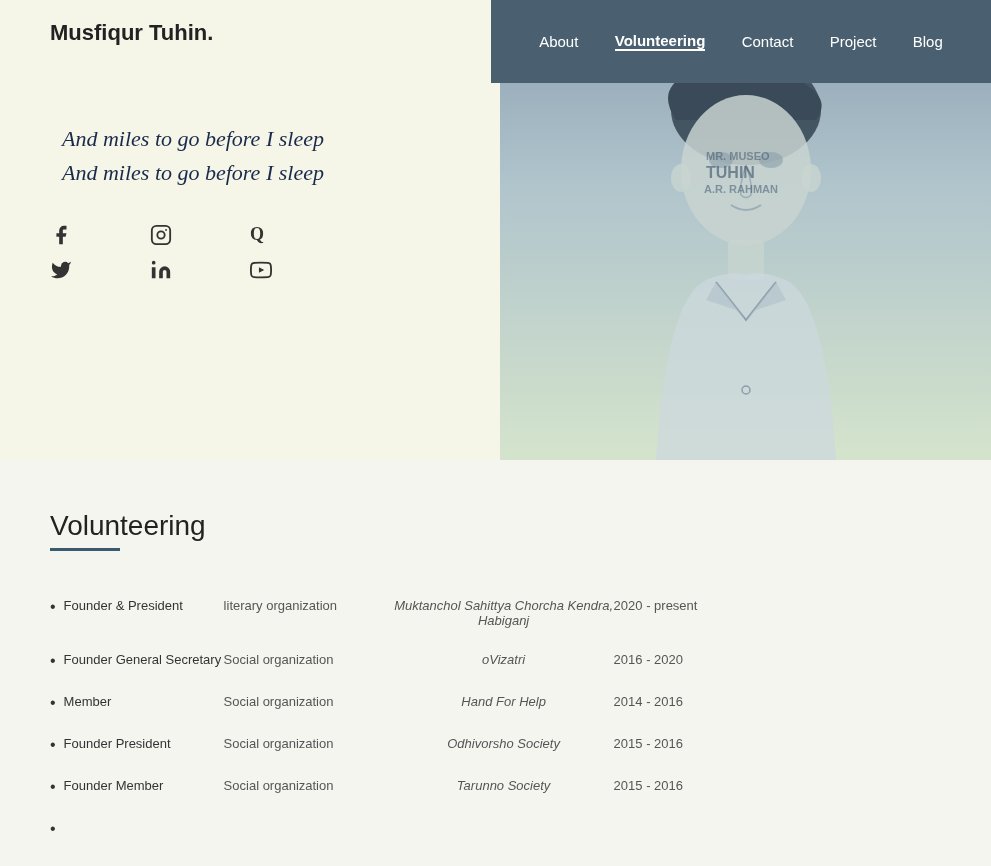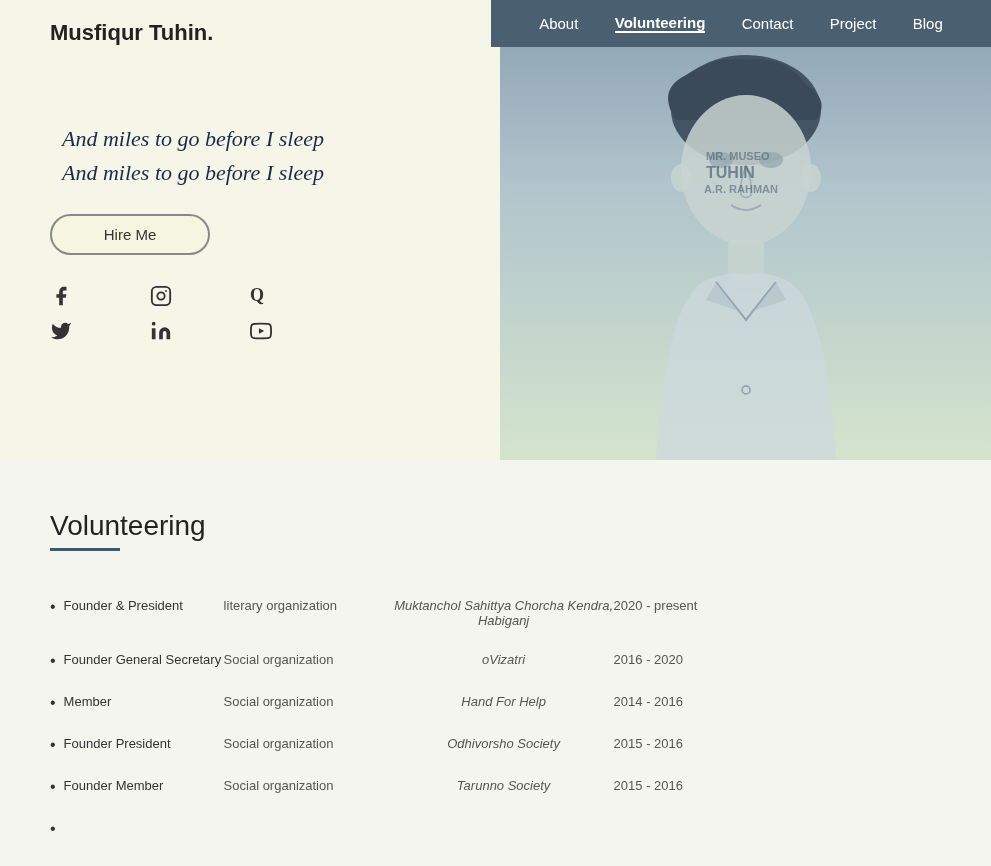--- a/index.html
+++ b/index.html
@@ -7,21 +7,21 @@
 
     
     nav {
       position: fixed;
       top: 0; right: 0;
       width: 500px;
       background: #4a6070;
       display: flex;
       align-items: center;
       justify-content: space-around;
-      padding: 14px 30px;
+      padding: 32px 30px;
       z-index: 100;
     }
     nav a {
       color: #fff;
       text-decoration: none;
       font-size: 15px;
       font-family: Arial, sans-serif;
       cursor: pointer;
     }
     nav a.active { font-weight: bold; border-bottom: 2px solid #fff; }
@@ -142,21 +142,20 @@
   <a>Contact</a>
   <a>Project</a>
   <a>Blog</a>
 </nav>
 
 <div class="hero">
   <div class="hero-left">
     <div class="hero-title">Musfiqur Tuhin.</div>
     <div class="hero-tagline">And miles to go before I sleep</div>
     <div class="hero-tagline">And miles to go before I sleep</div>
-    <button class="hire-btn">Hire Me</button>
     <div class="social-icons">
       <span class="social-icon">
         <svg width="22" height="22" viewBox="0 0 24 24" fill="#333">
             <path d="M18 2h-3a5 5 0 0 0-5 5v3H7v4h3v8h4v-8h3l1-4h-4V7a1 1 0 0 1 1-1h3z"></path>
           </svg>
       </span>
       <span class="social-icon">
         <svg width="22" height="22" viewBox="0 0 24 24" fill="none" stroke="#333" stroke-width="2">
             <rect x="2" y="2" width="20" height="20" rx="5" ry="5"></rect>
             <circle cx="12" cy="12" r="4"></circle>

